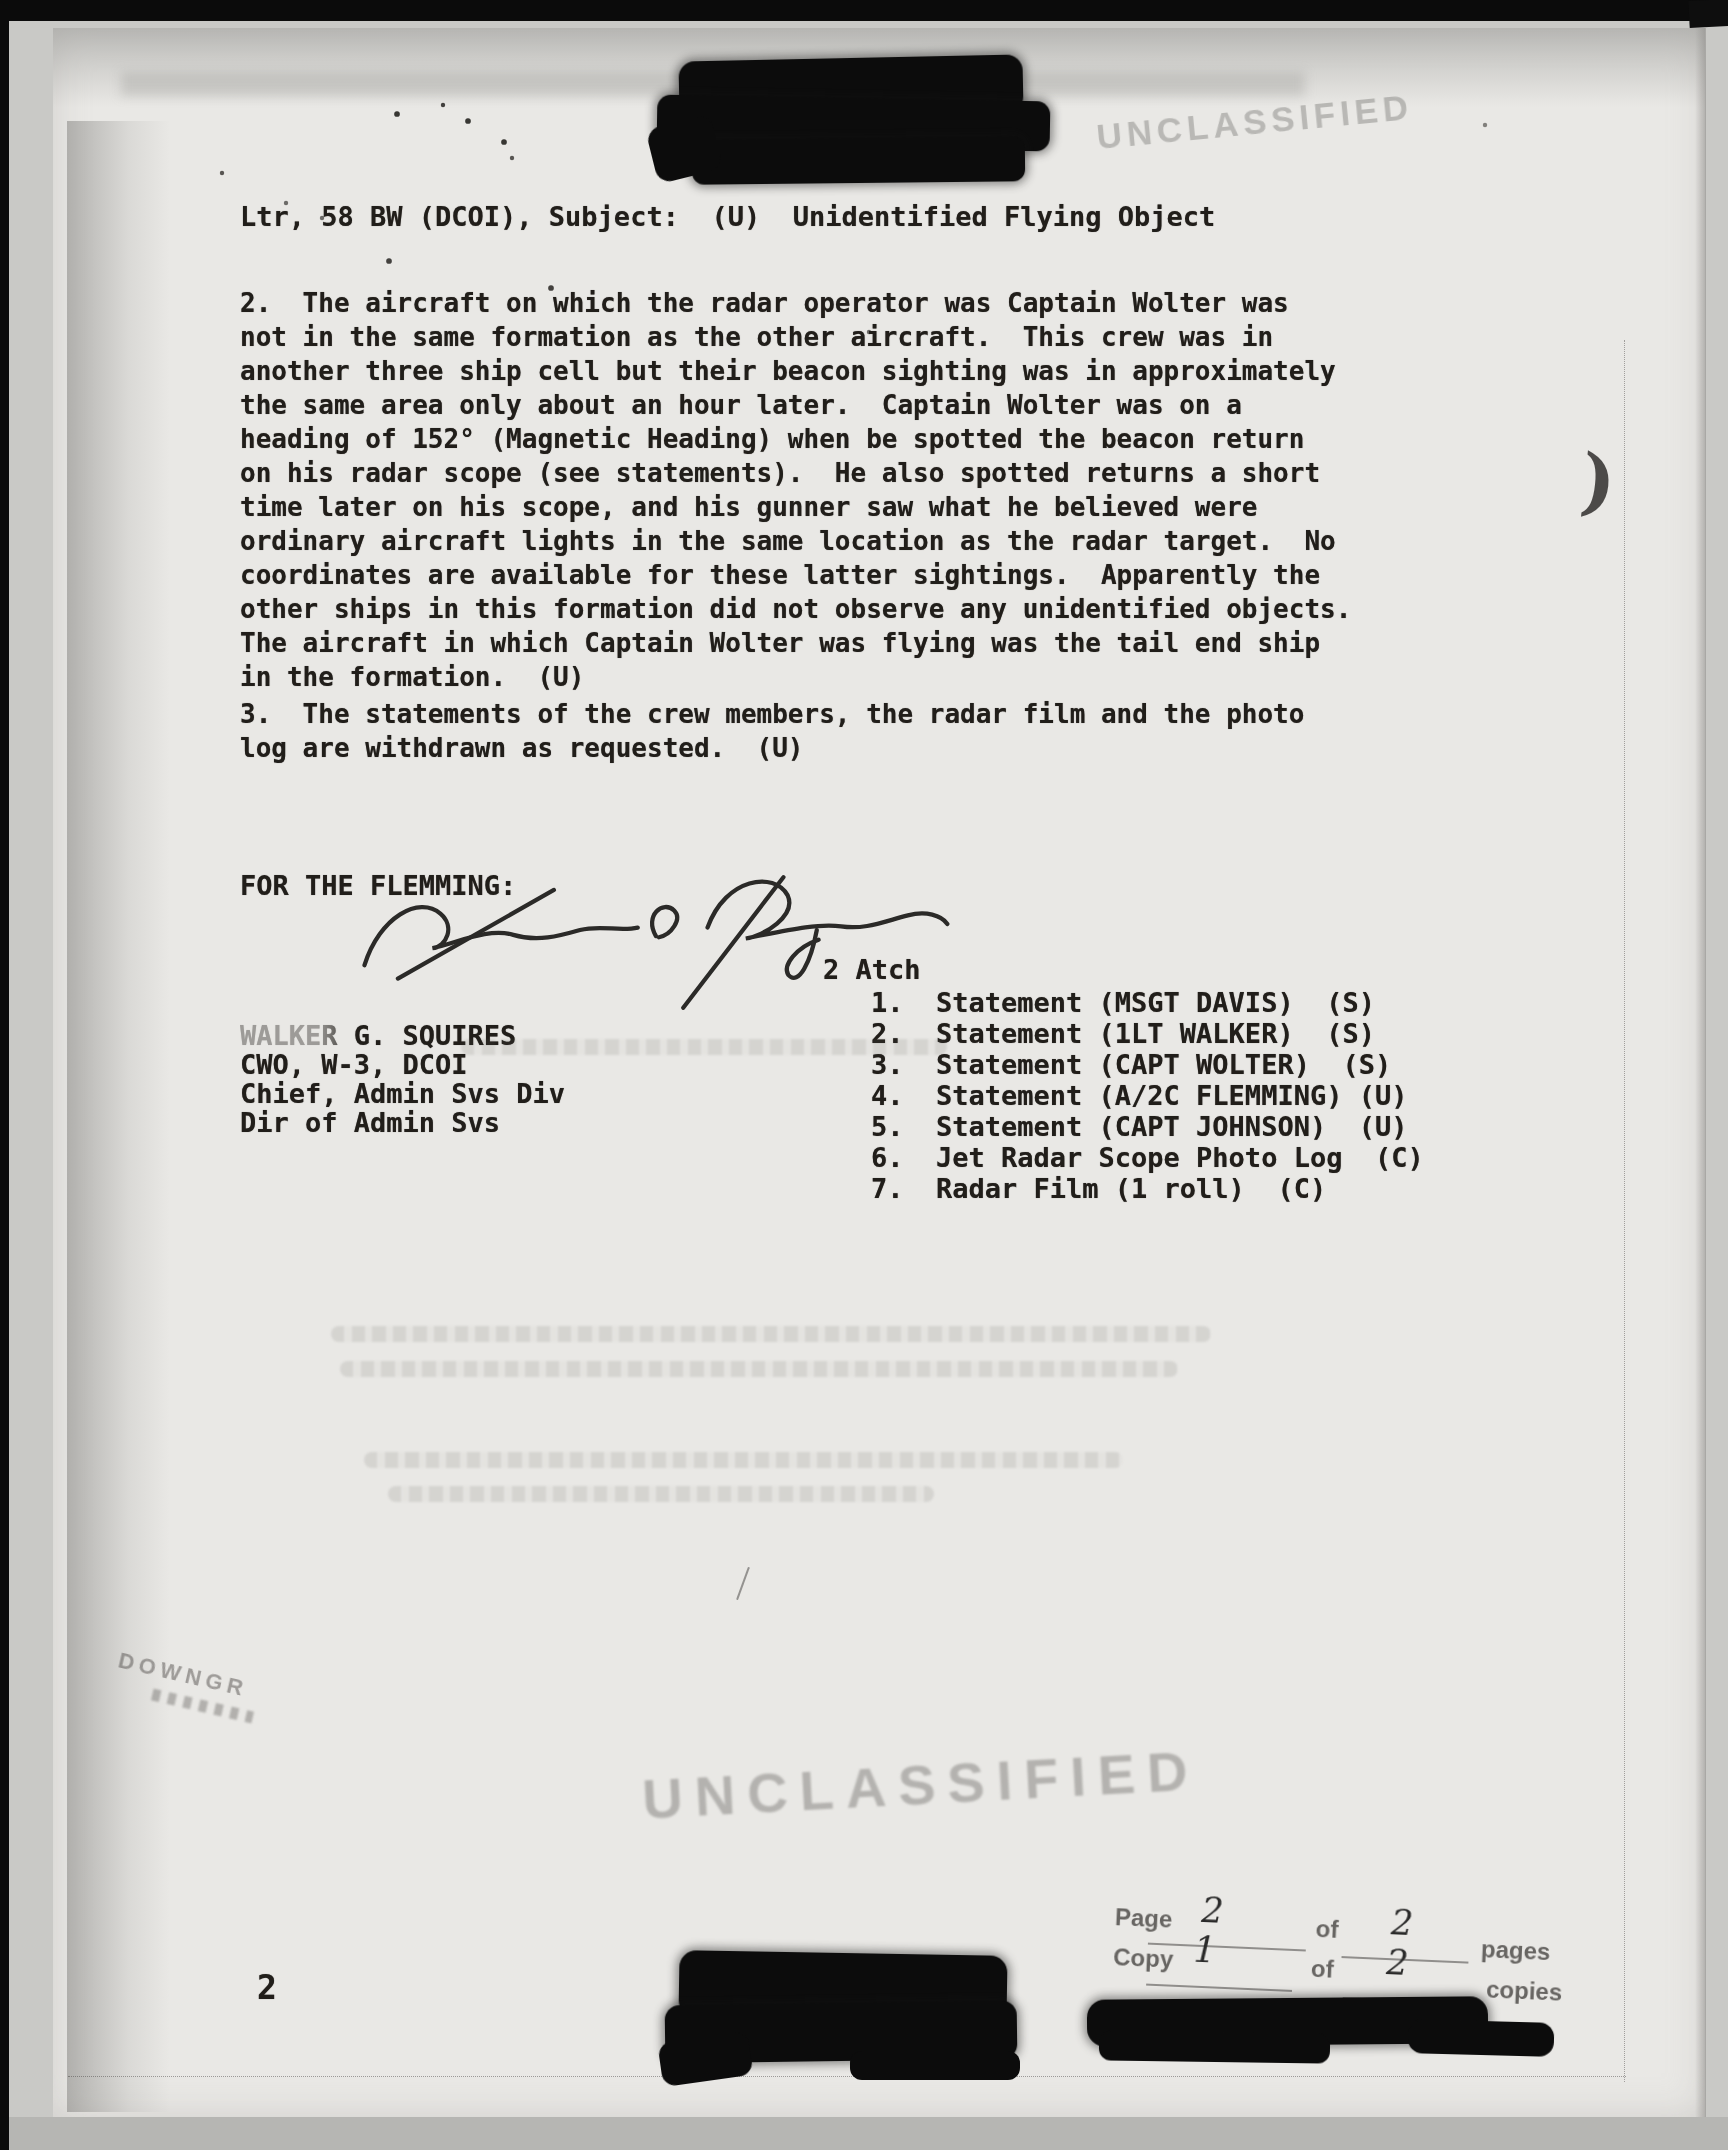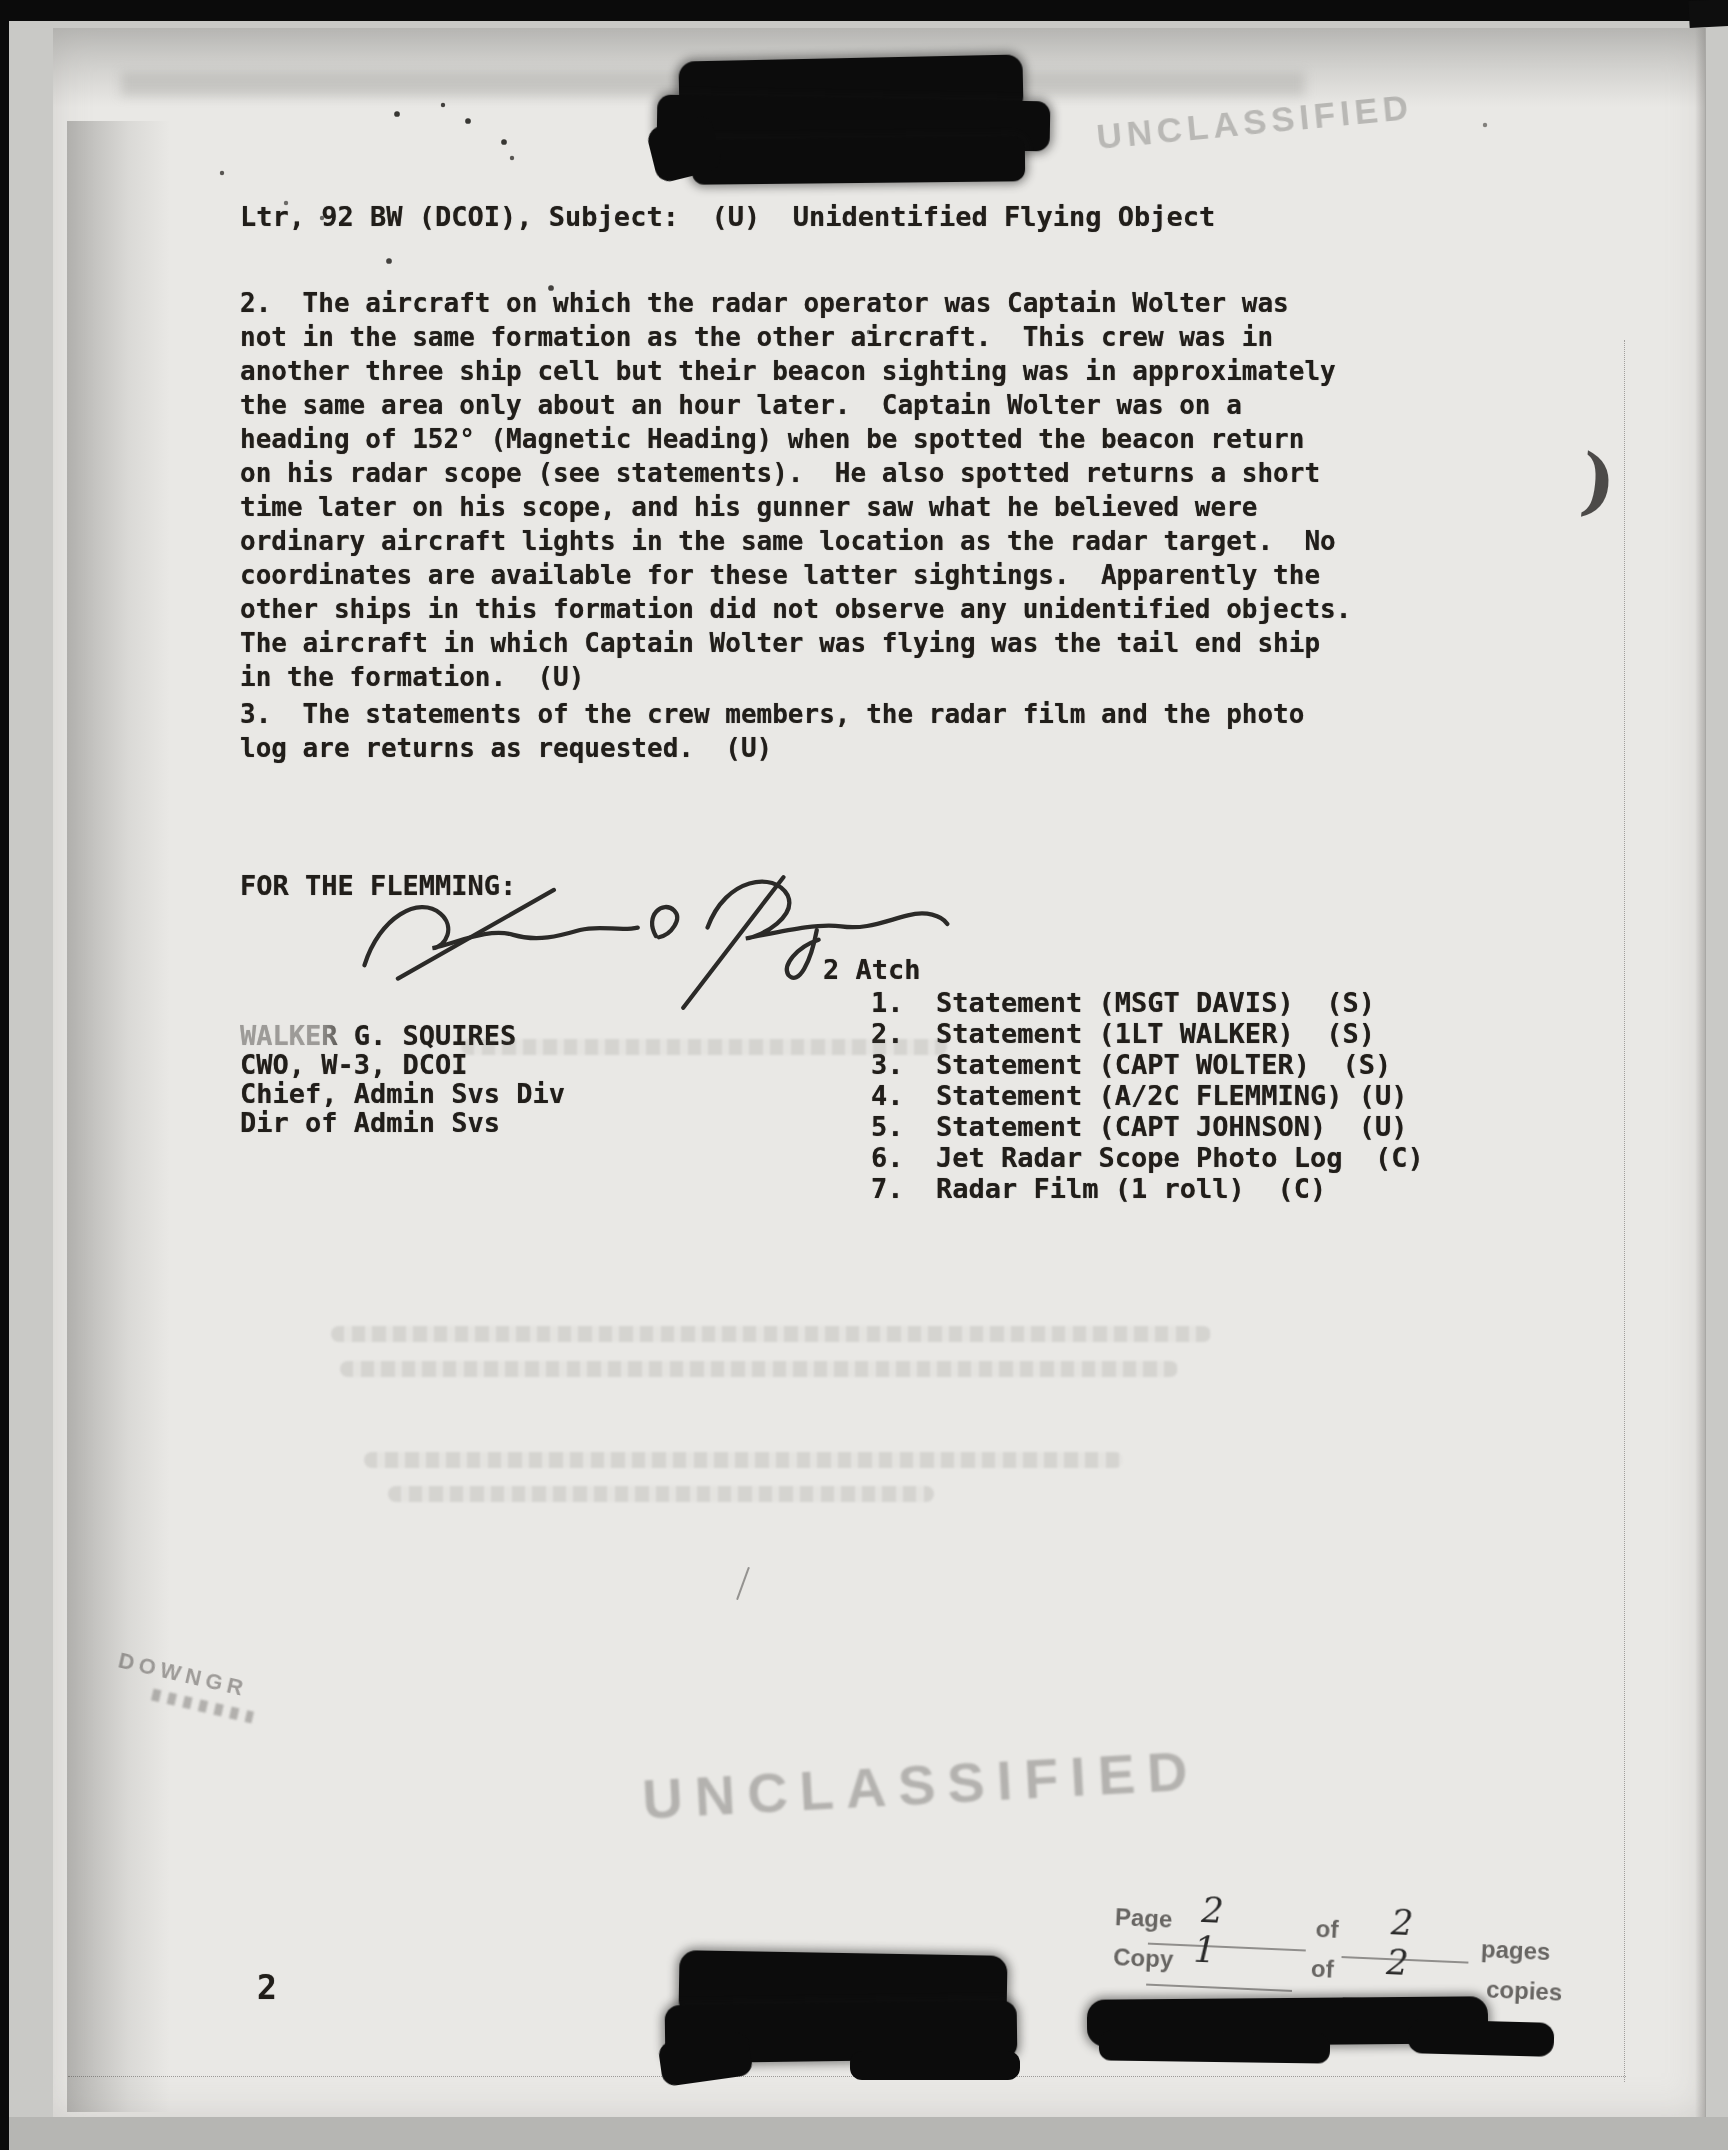--- a/index.html
+++ b/index.html
@@ -95,23 +95,23 @@
     <div class="blob soft" style="left:657px;top:98px;width:393px;height:50px;border-radius:13.4px;transform:rotate(1deg);position:absolute;"></div>
     <div class="blob soft" style="left:692px;top:138px;width:333px;height:45px;border-radius:12px;transform:rotate(-0.6deg);position:absolute;"></div>
     <div class="blob" style="left:651px;top:121px;width:67px;height:56px;border-radius:14.6px;transform:rotate(-14deg);position:absolute;"></div>
   </div>
 
   <div class="stampU top" style="left:1096px;top:102px;">UNCLASSIFIED</div>
   <div class="stampU bottom" style="left:642px;top:1752px;">UNCLASSIFIED</div>
   <div class="stampD" style="left:117px;top:1662px;">DOWNGR</div>
   <div class="stampD-frag" style="left:151px;top:1700px;"></div>
 
-  <div class="typed ref" style="left:240px;top:200px;">Ltr, 92 BW (DCOI), Subject:  (U)  Unidentified Flying Object</div>
+  <div class="typed ref" style="left:240px;top:200px;">Ltr, 58 BW (DCOI), Subject:  (U)  Unidentified Flying Object</div>
   <div class="typed para" style="left:240px;top:268px;"><div class="tline">2.  The aircraft on which the radar operator was Captain Wolter was</div><div class="tline">not in the same formation as the other aircraft.  This crew was in</div><div class="tline">another three ship cell but their beacon sighting was in approximately</div><div class="tline">the same area only about an hour later.  Captain Wolter was on a</div><div class="tline">heading of 152° (Magnetic Heading) when be spotted the beacon return</div><div class="tline">on his radar scope (see statements).  He also spotted returns a short</div><div class="tline">time later on his scope, and his gunner saw what he believed were</div><div class="tline">ordinary aircraft lights in the same location as the radar target.  No</div><div class="tline">coordinates are available for these latter sightings.  Apparently the</div><div class="tline">other ships in this formation did not observe any unidentified objects.</div><div class="tline">The aircraft in which Captain Wolter was flying was the tail end ship</div><div class="tline">in the formation.  (U)</div></div>
-  <div class="typed para" style="left:240px;top:679px;"><div class="tline">3.  The statements of the crew members, the radar film and the photo</div><div class="tline">log are returns as requested.  (U)</div></div>
+  <div class="typed para" style="left:240px;top:679px;"><div class="tline">3.  The statements of the crew members, the radar film and the photo</div><div class="tline">log are withdrawn as requested.  (U)</div></div>
   <div class="typed closing" style="left:240px;top:869px;">FOR THE FLEMMING:</div>
 
   <svg class="sig-svg" width="668" height="170" viewBox="0 0 1100 280">
     <g fill="none" stroke="#1b1a18" stroke-width="7" stroke-linecap="round" opacity="0.92">
       <path d="M 60 170 C 85 90 150 55 185 85 C 210 106 195 140 172 142 C 215 132 265 108 305 120 C 345 132 380 122 415 112 C 450 103 480 115 510 108"></path>
       <path d="M 540 122 C 520 88 552 62 570 80 C 584 94 565 120 545 124"></path>
       <path d="M 625 108 C 655 25 735 15 757 55 C 772 88 718 122 688 126 C 745 115 805 100 845 106 C 885 112 915 98 955 88 C 985 80 1010 88 1020 102"></path>
       <path d="M 805 112 C 795 165 775 205 758 186 C 748 170 772 140 808 128"></path>
       <path d="M 115 192 L 372 46"></path>
       <path d="M 750 25 L 585 240"></path>

